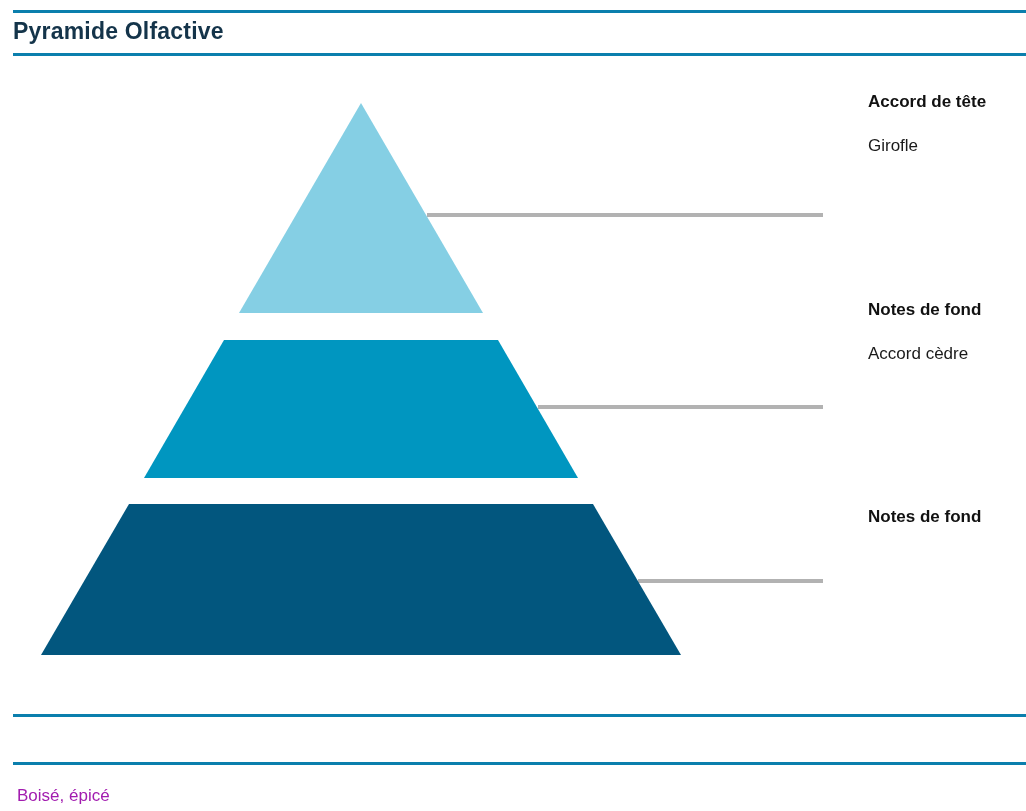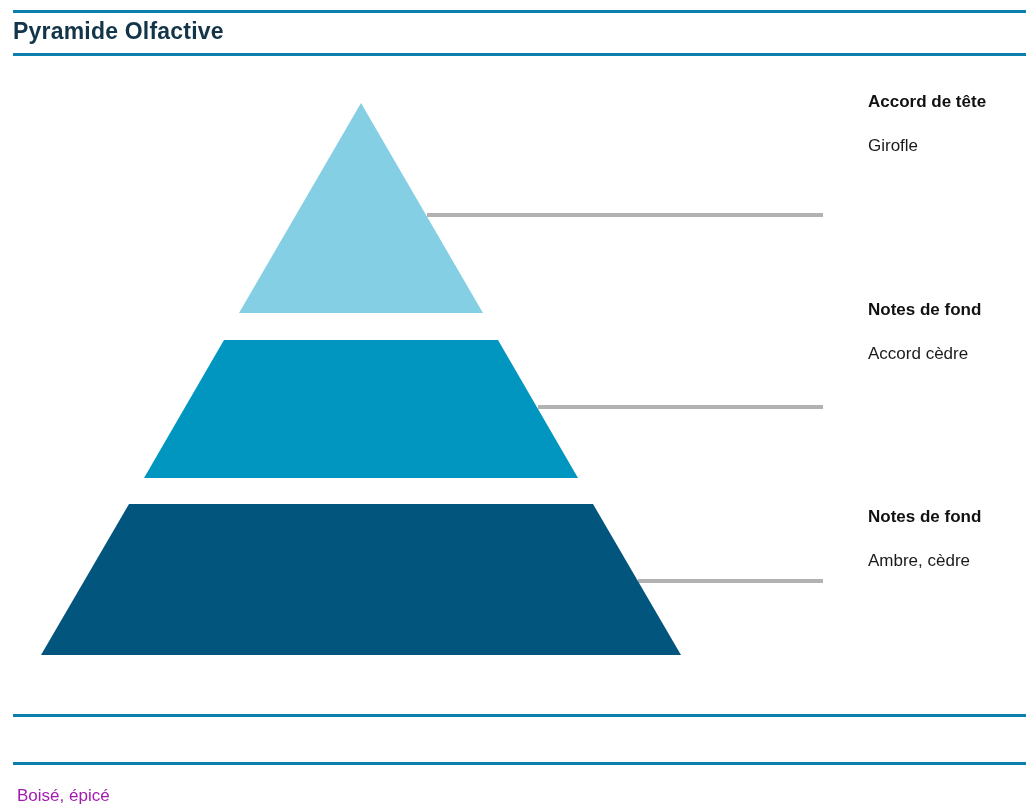--- a/index.html
+++ b/index.html
@@ -99,20 +99,19 @@
     <div class="note-value">Girofle</div>
   </div>
 
   <div class="note-group" id="note-group-heart">
     <div class="note-label">Notes de fond</div>
     <div class="note-value">Accord cèdre</div>
   </div>
 
   <div class="note-group" id="note-group-base">
     <div class="note-label">Notes de fond</div>
-    <div class="note-value">Ambre, cèdre</div>
   </div>
 
   <div class="rule" id="rule-notes-top"></div>
   <div class="rule" id="rule-notes-bottom"></div>
   <div id="notes-value">Boisé, épicé</div>
 
 </div>
 
 </body></html>

